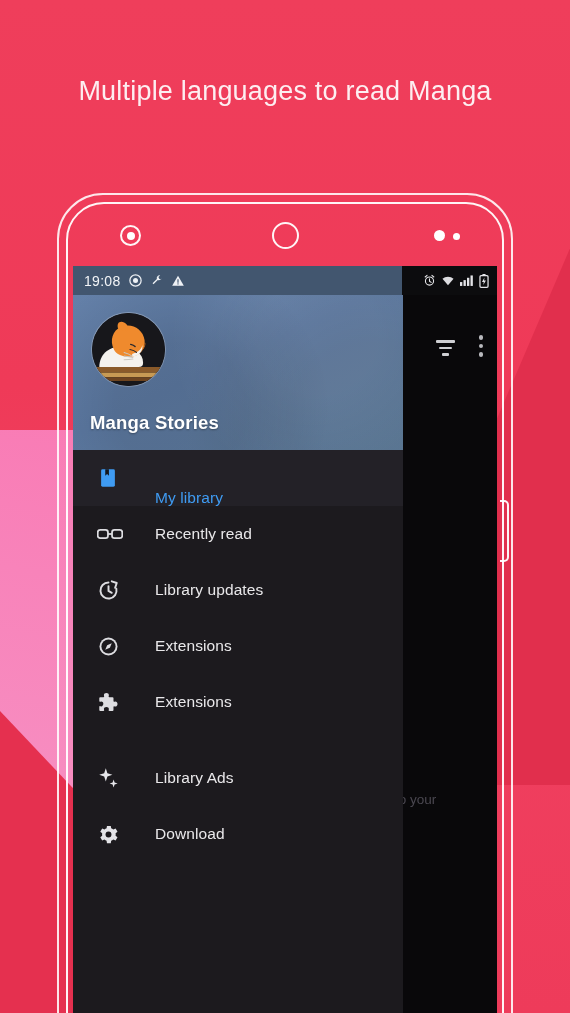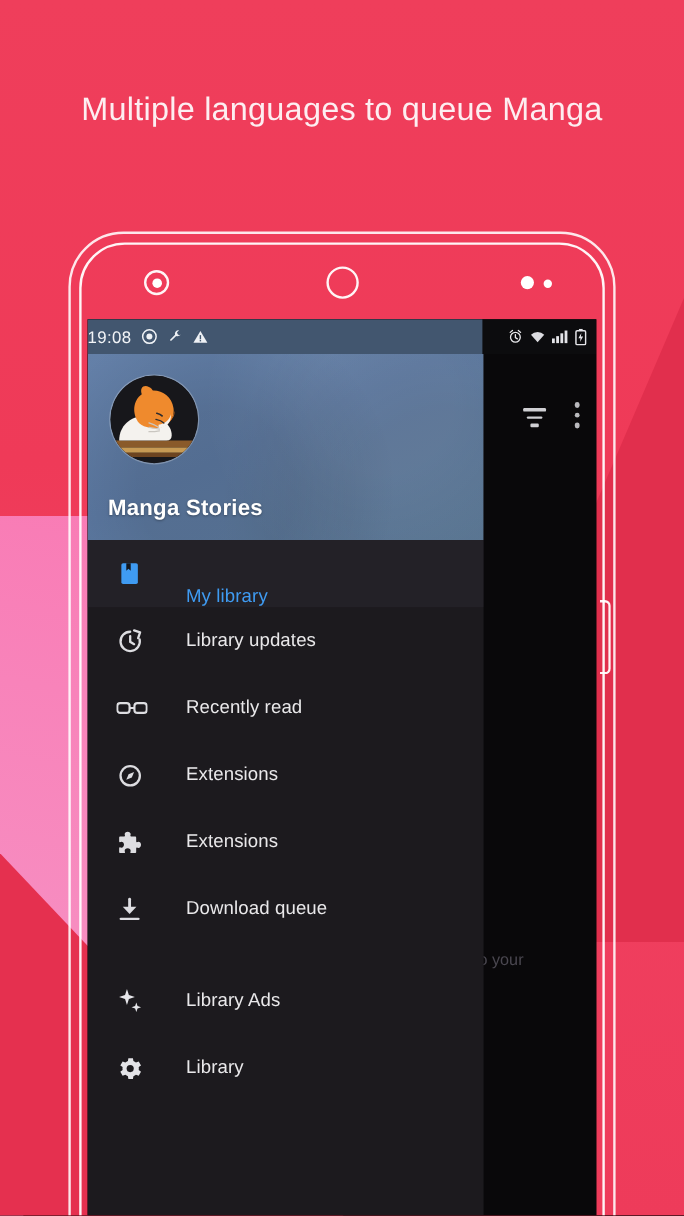--- a/index.html
+++ b/index.html
@@ -181,20 +181,21 @@
   }
   .statusbar-left {
     position: absolute;
     left: 0;
     top: 0;
     width: 329px;
     height: 29px;
     background: #42566f;
     display: flex;
     align-items: center;
+    padding-left: 11px;
     box-sizing: border-box;
     gap: 7px;
   }
   .sb-time {
     color: #f2f4f7;
     font-size: 14px;
     letter-spacing: 0.3px;
   }
   .sb-ic {
     display: inline-flex;
@@ -346,21 +347,21 @@
 </head>
 <body>
 
 <div id="stage">
 
   <div class="bg-base"></div>
   <div class="bg-pink-wedge"></div>
   <div class="bg-dark-wedge-left"></div>
   <div class="bg-dark-wedge-right"></div>
 
-  <div class="headline">Multiple languages to queue Manga</div>
+  <div class="headline">Multiple languages to read Manga</div>
 
   <div class="phone-outer"></div>
   <div class="phone-inner"></div>
   <div class="phone-power"></div>
   <div class="cam"></div>
   <div class="speaker"></div>
   <div class="sensor-a"></div>
   <div class="sensor-b"></div>
 
   <div class="screen">
@@ -465,90 +466,80 @@
             <svg width="22" height="22" viewBox="0 0 24 24">
               <rect x="4.5" y="2.5" width="15" height="19" rx="1.6" fill="#3f9bf2"></rect>
               <path d="M9 2.5h4v7l-2-1.8L9 9.5z" fill="#14161b"></path>
             </svg>
           </span>
           <span class="mi-label">My library</span>
         </div>
 
         <div class="menu-item">
           <span class="mi-icon">
+            <svg width="26" height="18" viewBox="0 0 32 16">
+              <rect x="0.9" y="3" width="12.6" height="10" rx="3" fill="none" stroke="#dddde1" stroke-width="2.2"></rect>
+              <rect x="18.5" y="3" width="12.6" height="10" rx="3" fill="none" stroke="#dddde1" stroke-width="2.2"></rect>
+              <path d="M13.5 8h5" stroke="#dddde1" stroke-width="2.2"></path>
+            </svg>
+          </span>
+          <span class="mi-label">Recently read</span>
+        </div>
+
+        <div class="menu-item">
+          <span class="mi-icon">
             <svg width="23" height="23" viewBox="0 0 24 24">
               <path d="M12 3.6a8.4 8.4 0 1 0 8.2 6.6" fill="none" stroke="#dddde1" stroke-width="2" stroke-linecap="round"></path>
               <path d="M15.4 2.4 20.6 4.2 18.9 9.2" fill="none" stroke="#dddde1" stroke-width="2" stroke-linecap="round" stroke-linejoin="round"></path>
               <path d="M12 7.4v5l3.4 2" fill="none" stroke="#dddde1" stroke-width="2" stroke-linecap="round"></path>
             </svg>
           </span>
           <span class="mi-label">Library updates</span>
         </div>
 
         <div class="menu-item">
           <span class="mi-icon">
-            <svg width="26" height="18" viewBox="0 0 32 16">
-              <rect x="0.9" y="3" width="12.6" height="10" rx="3" fill="none" stroke="#dddde1" stroke-width="2.2"></rect>
-              <rect x="18.5" y="3" width="12.6" height="10" rx="3" fill="none" stroke="#dddde1" stroke-width="2.2"></rect>
-              <path d="M13.5 8h5" stroke="#dddde1" stroke-width="2.2"></path>
-            </svg>
-          </span>
-          <span class="mi-label">Recently read</span>
-        </div>
-
-        <div class="menu-item">
-          <span class="mi-icon">
             <svg width="23" height="23" viewBox="0 0 24 24">
               <circle cx="12" cy="12" r="9.4" fill="#dddde1"></circle>
               <circle cx="12" cy="12" r="7.4" fill="#1c1a1e"></circle>
               <path d="M15.4 8.6 10.6 10.6 8.6 15.4 13.4 13.4z" fill="#dddde1"></path>
             </svg>
           </span>
           <span class="mi-label">Extensions</span>
         </div>
 
         <div class="menu-item">
           <span class="mi-icon">
             <svg width="23" height="23" viewBox="0 0 24 24">
               <path d="M9.8 2.2c1.6 0 2.6 1 2.6 2.2 0 .6-.3 1-.3 1.4 0 .4.3.6.8.6h3.3c.6 0 1 .4 1 1v3.1c0 .5.2.8.6.8.4 0 .8-.4 1.4-.4 1.2 0 2.2 1.1 2.2 2.7s-1 2.7-2.2 2.7c-.6 0-1-.4-1.4-.4-.4 0-.6.3-.6.8v3.1c0 .6-.4 1-1 1h-3.3c-.5 0-.8-.2-.8-.6 0-.4.3-.8.3-1.4 0-1.2-1-2.2-2.6-2.2s-2.6 1-2.6 2.2c0 .6.3 1 .3 1.4 0 .4-.3.6-.8.6H3.4c-.6 0-1-.4-1-1v-3.3c0-.5.2-.8.6-.8.4 0 .8.4 1.4.4 1.2 0 2.2-1.1 2.2-2.7S5.6 10.9 4.4 10.9c-.6 0-1 .4-1.4.4-.4 0-.6-.3-.6-.8V7.4c0-.6.4-1 1-1h3.3c.5 0 .8-.2.8-.6 0-.4-.3-.8-.3-1.4 0-1.2 1-2.2 2.6-2.2z" fill="#dddde1"></path>
             </svg>
           </span>
           <span class="mi-label">Extensions</span>
         </div>
 
-        <div class="menu-item">
-          <span class="mi-icon">
-            <svg width="22" height="22" viewBox="0 0 24 24">
-              <path d="M12 2.6v9.2" stroke="#dddde1" stroke-width="2.6" stroke-linecap="round"></path>
-              <path d="M5.8 9.4 12 16l6.2-6.6z" fill="#dddde1"></path>
-              <path d="M4 20.4h16" stroke="#dddde1" stroke-width="2.2" stroke-linecap="round"></path>
-            </svg>
-          </span>
-          <span class="mi-label">Download queue</span>
-        </div>
 
         <div class="menu-gap"></div>
 
         <div class="menu-item">
           <span class="mi-icon">
             <svg width="24" height="24" viewBox="0 0 24 24">
               <path d="M8.8 2.2 10.4 7.2 15.4 8.8 10.4 10.4 8.8 15.4 7.2 10.4 2.2 8.8 7.2 7.2z" fill="#e6e6ea"></path>
               <path d="M16.6 13.4 17.6 16.4 20.6 17.4 17.6 18.4 16.6 21.4 15.6 18.4 12.6 17.4 15.6 16.4z" fill="#e6e6ea"></path>
             </svg>
           </span>
           <span class="mi-label">Library Ads</span>
         </div>
 
         <div class="menu-item">
           <span class="mi-icon">
             <svg width="23" height="23" viewBox="0 0 24 24">
               <path d="M19.4 13.3a7.7 7.7 0 0 0 0-2.6l2-1.5-2-3.4-2.4.9a7.6 7.6 0 0 0-2.2-1.3L14.4 3h-4l-.4 2.4a7.6 7.6 0 0 0-2.2 1.3l-2.4-.9-2 3.4 2 1.5a7.7 7.7 0 0 0 0 2.6l-2 1.5 2 3.4 2.4-.9a7.6 7.6 0 0 0 2.2 1.3l.4 2.4h4l.4-2.4a7.6 7.6 0 0 0 2.2-1.3l2.4.9 2-3.4z" fill="#e3e3e7"></path>
               <circle cx="12" cy="12" r="3.1" fill="#1c1a1e"></circle>
             </svg>
           </span>
-          <span class="mi-label">Library</span>
+          <span class="mi-label">Download</span>
         </div>
 
 
       </div>
     </div>
   </div>
 </div>
 
 </body></html>

